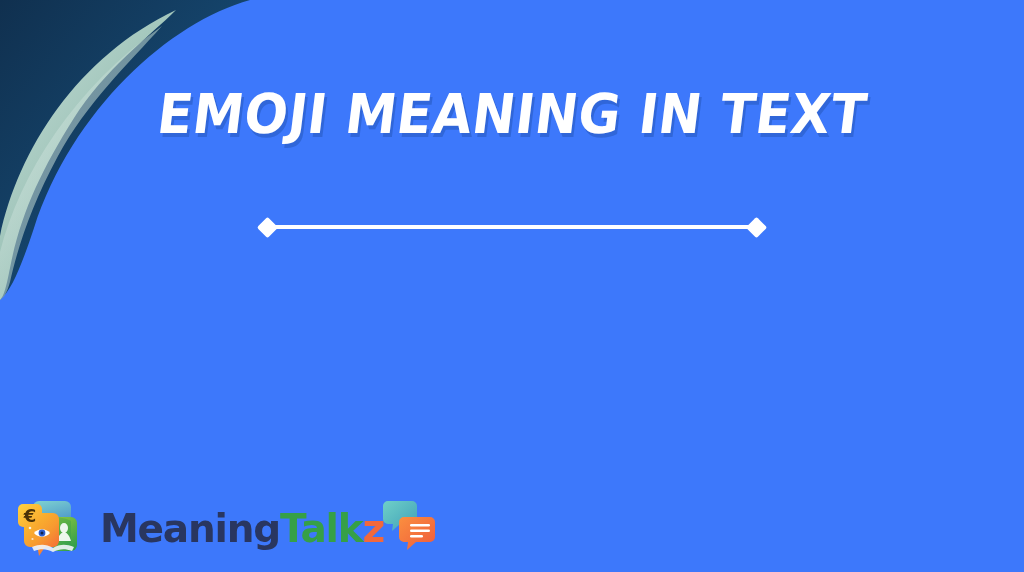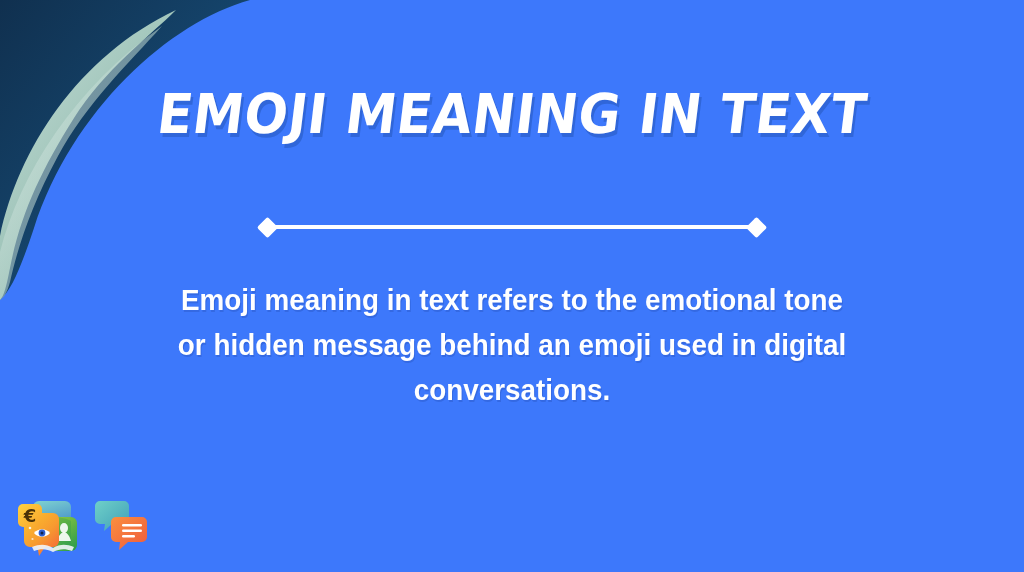--- a/index.html
+++ b/index.html
@@ -170,23 +170,20 @@
 
   <div class="title-wrap">
     <h1 class="title">EMOJI MEANING IN TEXT</h1>
   </div>
 
   <div class="divider">
     <span class="gem left"></span>
     <span class="gem right"></span>
   </div>
 
-  <div class="body-wrap">
-    <p class="body-text">Emoji meaning in text refers to the emotional tone or hidden message behind an emoji used in digital conversations.</p>
-  </div>
 
   <div class="logo">
 
     <svg class="logo-mark" viewBox="0 0 84 70" aria-hidden="true">
       <defs>
         <linearGradient id="tealBub" x1="0" y1="0" x2="0.3" y2="1">
           <stop offset="0%" stop-color="#7fd3d0"></stop>
           <stop offset="100%" stop-color="#3f86c9"></stop>
         </linearGradient>
         <linearGradient id="greenBub" x1="0.2" y1="0" x2="0.8" y2="1">
@@ -220,20 +217,23 @@
       <path d="M22,41 c4,-5 12,-5 16,0 c-4,5 -12,5 -16,0 z" fill="#ffffff"></path>
       <circle cx="30" cy="41" r="3.4" fill="#2f5fd0"></circle>
       <circle cx="30" cy="41" r="1.5" fill="#14234a"></circle>
 
       <circle cx="18" cy="36" r="1.3" fill="#ffffff" opacity="0.85"></circle>
       <circle cx="20.5" cy="47" r="1.1" fill="#ffffff" opacity="0.7"></circle>
 
       <path d="M20,55 c8,-3 14,-3 21,1 c7,-4 13,-4 21,-1 l-2,4 c-7,-2.5 -12,-2.5 -19,1 c-7,-3.5 -12,-3.5 -19,-1 z" fill="#f2f4f7" opacity="0.9"></path>
     </svg>
 
+    <div class="logo-type">
+      <span class="w-meaning">Meaning</span><span class="w-talk">Talk</span><span class="w-z">z</span>
+    </div>
 
     <svg class="logo-bubbles" viewBox="0 0 56 56" aria-hidden="true">
       <defs>
         <linearGradient id="tealChat" x1="0" y1="0" x2="1" y2="1">
           <stop offset="0%" stop-color="#6fd0c8"></stop>
           <stop offset="100%" stop-color="#3f9fb8"></stop>
         </linearGradient>
         <linearGradient id="orangeChat" x1="0" y1="0" x2="1" y2="1">
           <stop offset="0%" stop-color="#fa8f3f"></stop>
           <stop offset="100%" stop-color="#ef5a3c"></stop>

